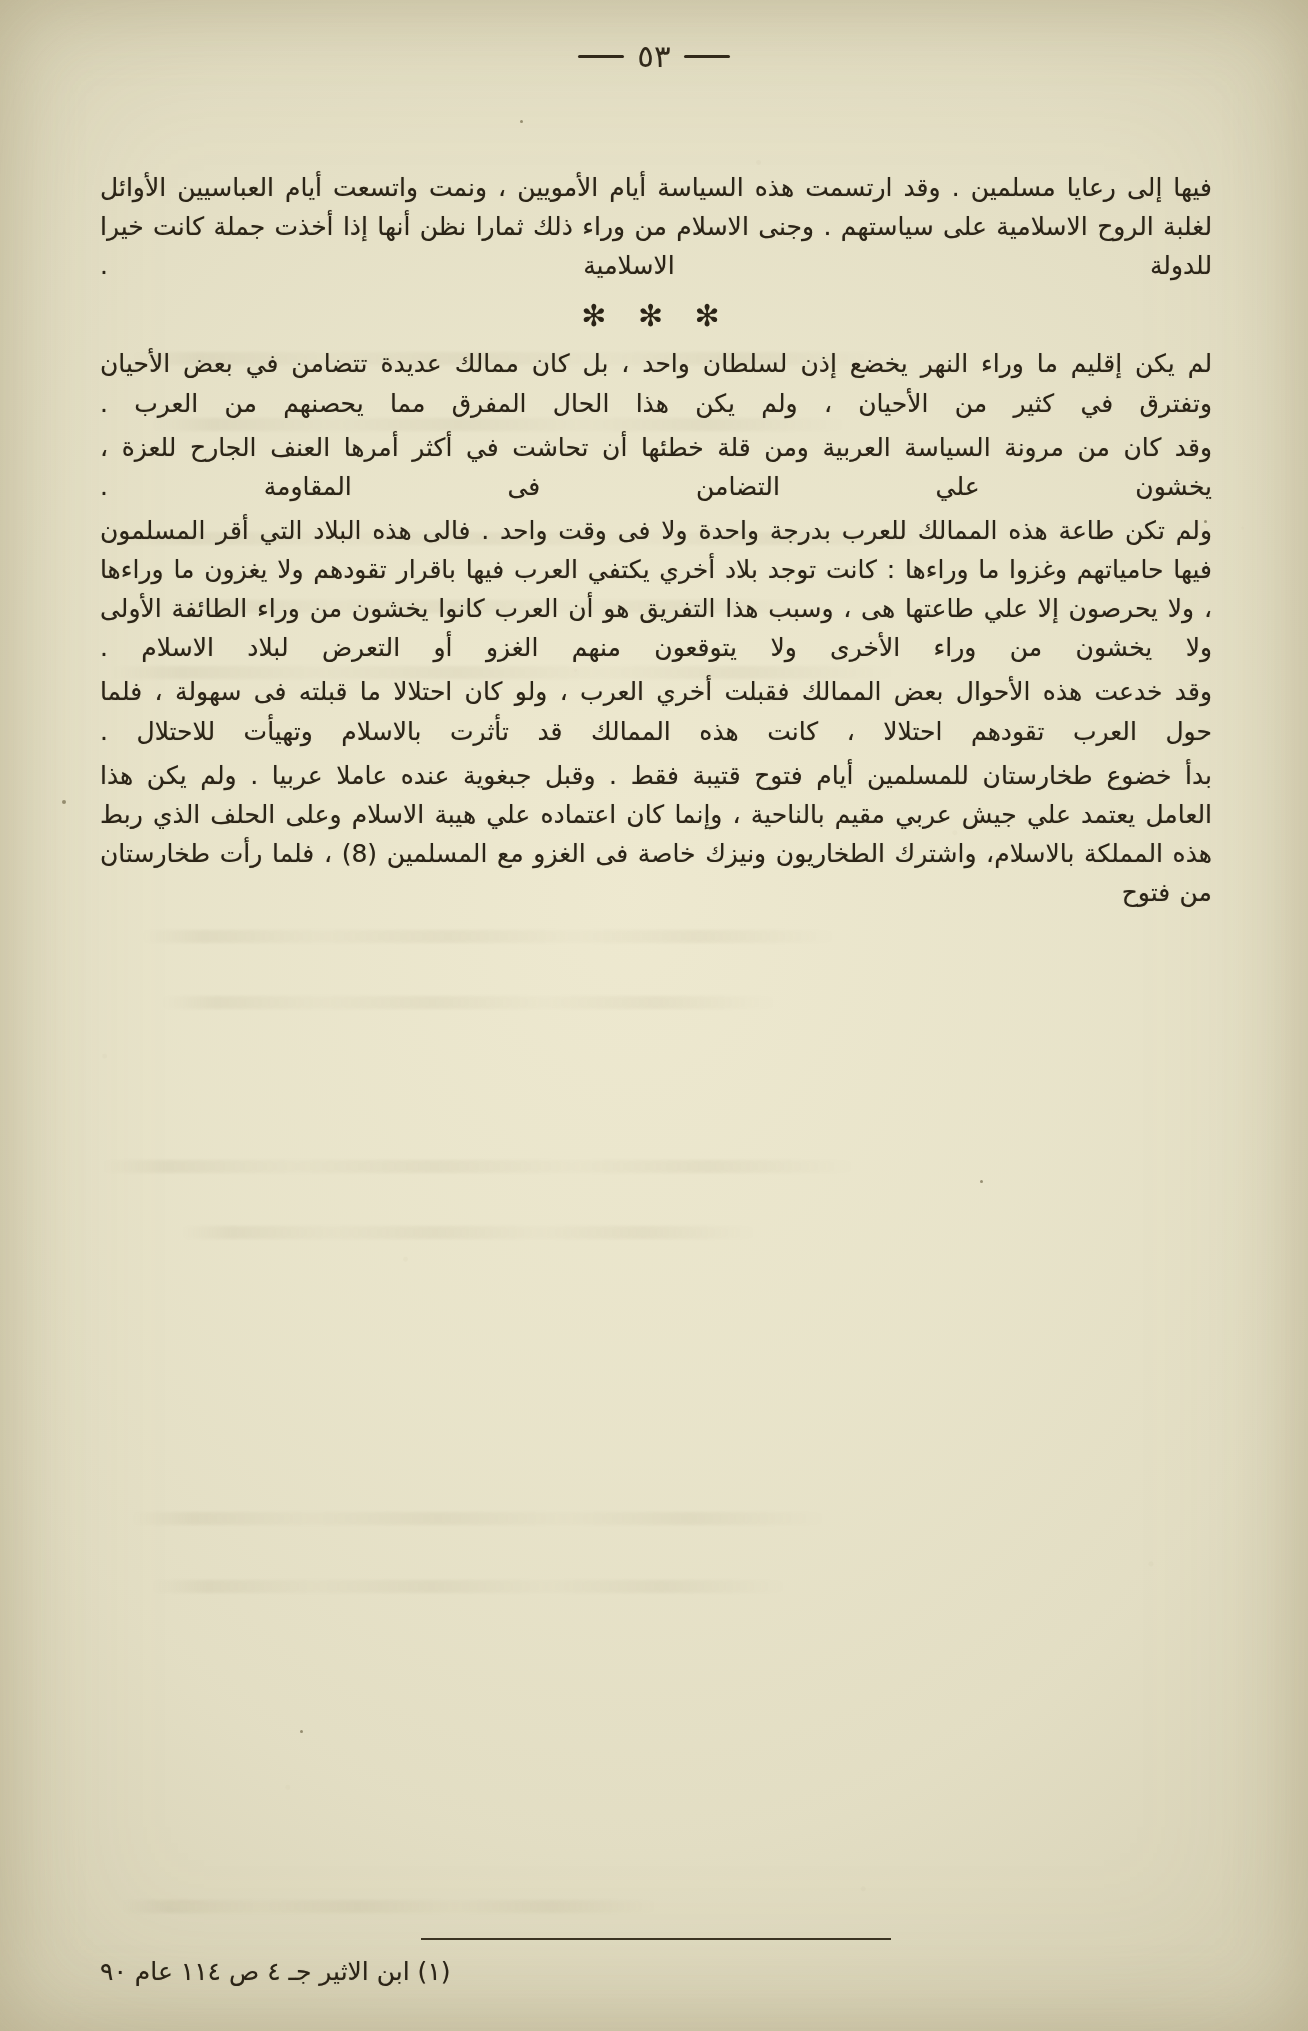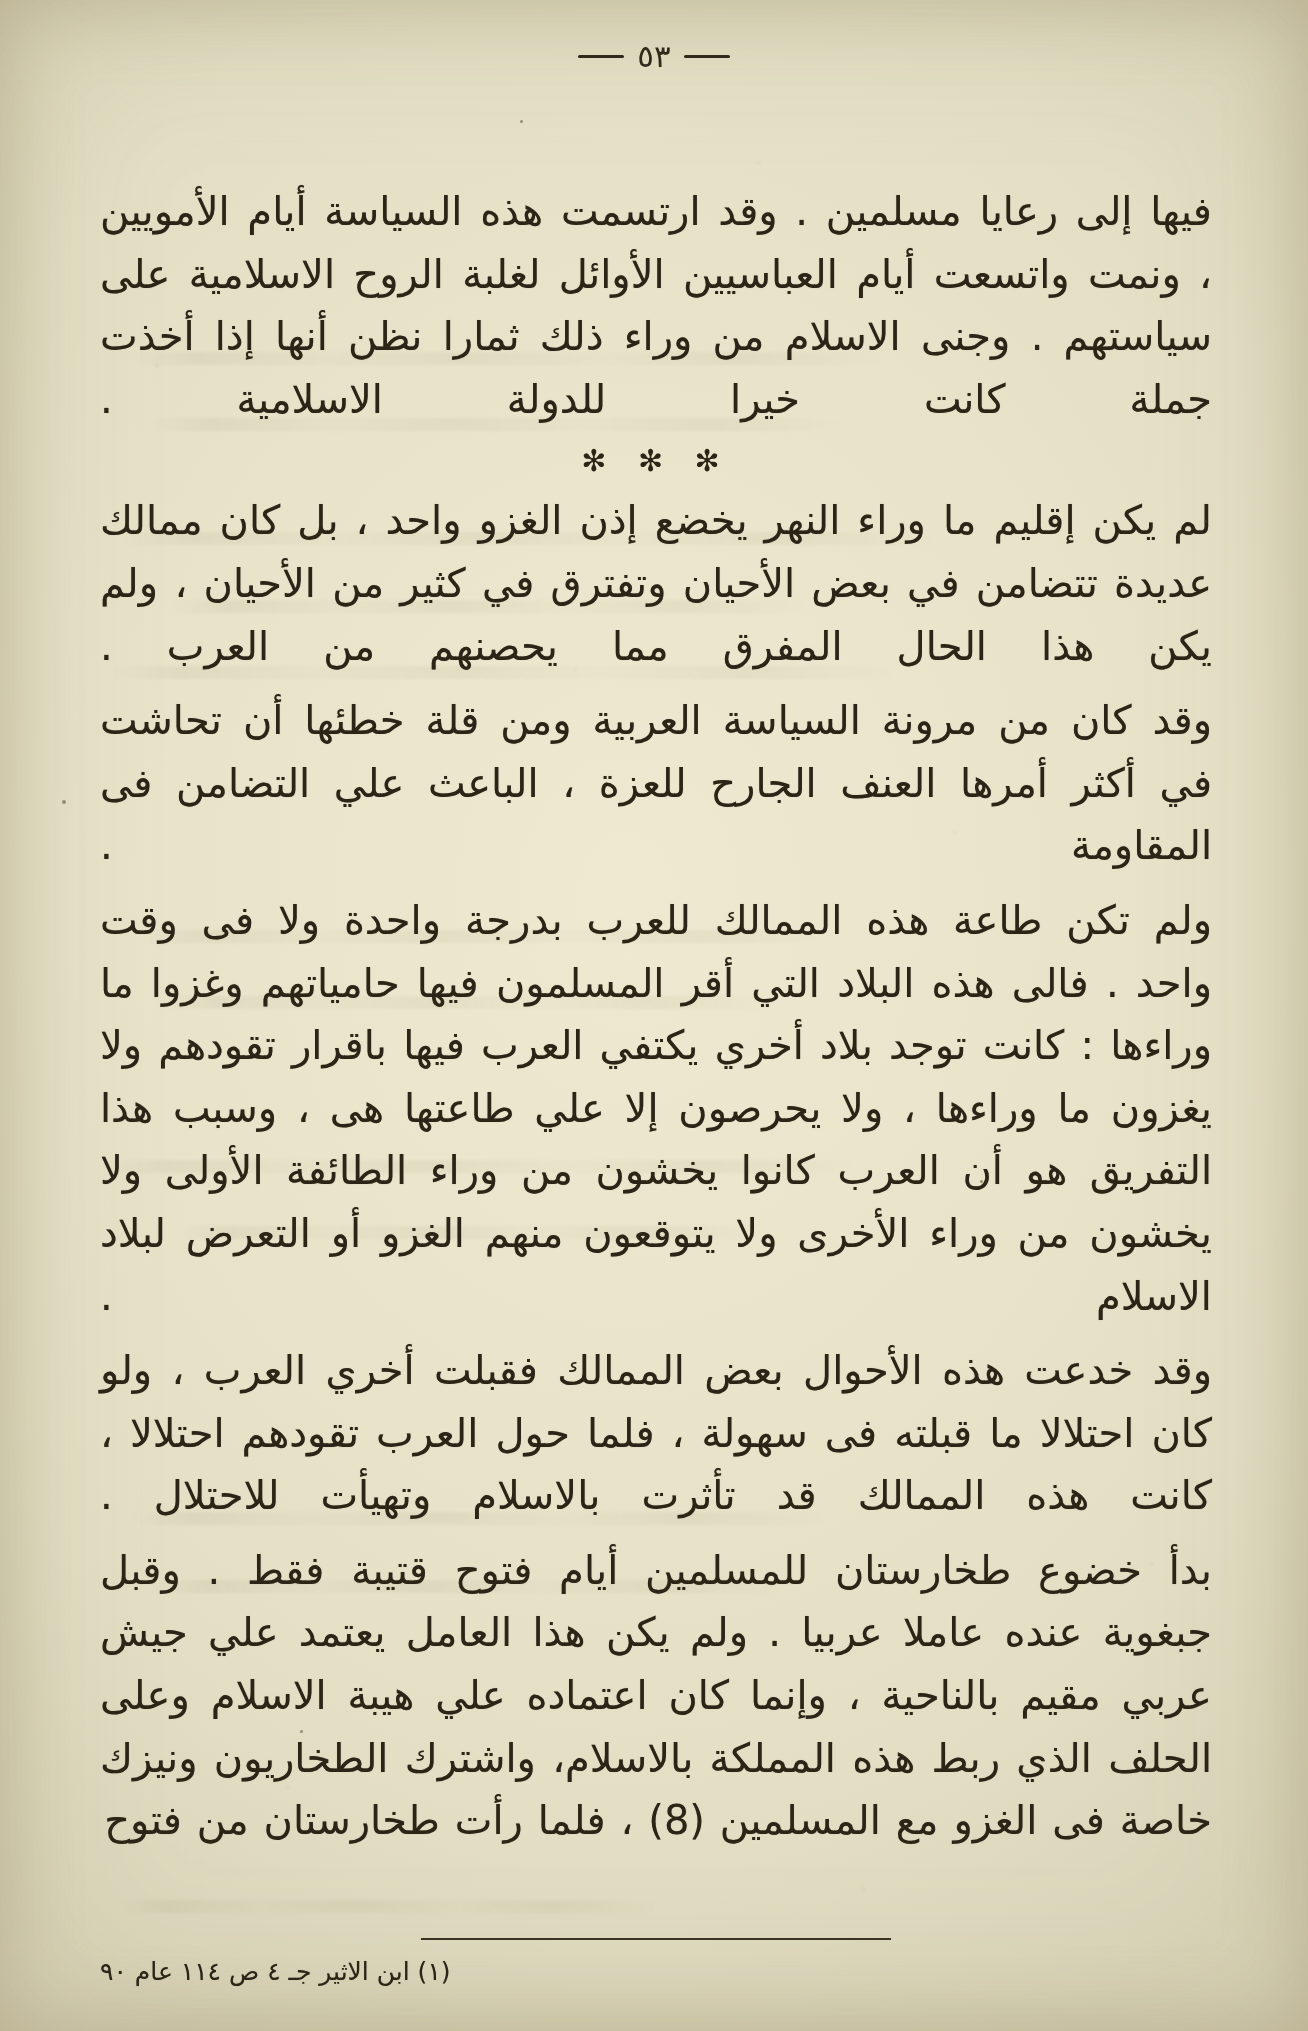--- a/index.html
+++ b/index.html
@@ -115,22 +115,22 @@
   }
 
   .body-col {
     position: absolute;
     right: 96px;
     top: 168px;
     width: 1112px;
   }
 
   p.para {
-    margin: 12px 0 5px 0;
-    font-size: 40px;
+    margin: 0 0 5px 0;
+    font-size: 25px;
     line-height: 1.565;
     text-align: justify;
     text-align-last: justify;
     text-justify: inter-word;
     word-spacing: 0.055em;
     color: #2b2417;
     direction: rtl;
     text-shadow: 0 0 0.7px rgba(60,52,30,0.45);
   }
   p.para.last-natural {
@@ -205,23 +205,23 @@
     <div class="folio">
       <span class="dash"></span><span class="folio-num">٥٣</span><span class="dash"></span>
     </div>
 
     <div class="body-col">
 
       <p class="para">فيها إلى رعايا مسلمين . وقد ارتسمت هذه السياسة أيام الأمويين ، ونمت واتسعت أيام العباسيين الأوائل لغلبة الروح الاسلامية على سياستهم . وجنى الاسلام من وراء ذلك ثمارا نظن أنها إذا أخذت جملة كانت خيرا للدولة الاسلامية .</p>
 
       <div class="divider">✻ ✻ ✻</div>
 
-      <p class="para">لم يكن إقليم ما وراء النهر يخضع إذن الغزو واحد ، بل كان ممالك عديدة تتضامن في بعض الأحيان وتفترق في كثير من الأحيان ، ولم يكن هذا الحال المفرق مما يحصنهم من العرب .</p>
-
-      <p class="para">وقد كان من مرونة السياسة العربية ومن قلة خطئها أن تحاشت في أكثر أمرها العنف الجارح للعزة ، الباعث علي التضامن فى المقاومة .</p>
+      <p class="para">لم يكن إقليم ما وراء النهر يخضع إذن لسلطان واحد ، بل كان ممالك عديدة تتضامن في بعض الأحيان وتفترق في كثير من الأحيان ، ولم يكن هذا الحال المفرق مما يحصنهم من العرب .</p>
+
+      <p class="para">وقد كان من مرونة السياسة العربية ومن قلة خطئها أن تحاشت في أكثر أمرها العنف الجارح للعزة ، يخشون علي التضامن فى المقاومة .</p>
 
       <p class="para">ولم تكن طاعة هذه الممالك للعرب بدرجة واحدة ولا فى وقت واحد . فالى هذه البلاد التي أقر المسلمون فيها حامياتهم وغزوا ما وراءها : كانت توجد بلاد أخري يكتفي العرب فيها باقرار تقودهم ولا يغزون ما وراءها ، ولا يحرصون إلا علي طاعتها هى ، وسبب هذا التفريق هو أن العرب كانوا يخشون من وراء الطائفة الأولى ولا يخشون من وراء الأخرى ولا يتوقعون منهم الغزو أو التعرض لبلاد الاسلام .</p>
 
       <p class="para">وقد خدعت هذه الأحوال بعض الممالك فقبلت أخري العرب ، ولو كان احتلالا ما قبلته فى سهولة ، فلما حول العرب تقودهم احتلالا ، كانت هذه الممالك قد تأثرت بالاسلام وتهيأت للاحتلال .</p>
 
       <p class="para last-natural">بدأ خضوع طخارستان للمسلمين أيام فتوح قتيبة فقط . وقبل جبغوية عنده عاملا عربيا . ولم يكن هذا العامل يعتمد علي جيش عربي مقيم بالناحية ، وإنما كان اعتماده علي هيبة الاسلام وعلى الحلف الذي ربط هذه المملكة بالاسلام، واشترك الطخاريون ونيزك خاصة فى الغزو مع المسلمين (8) ، فلما رأت طخارستان من فتوح</p>
 
     </div>
 
     <div class="footnote-zone">

